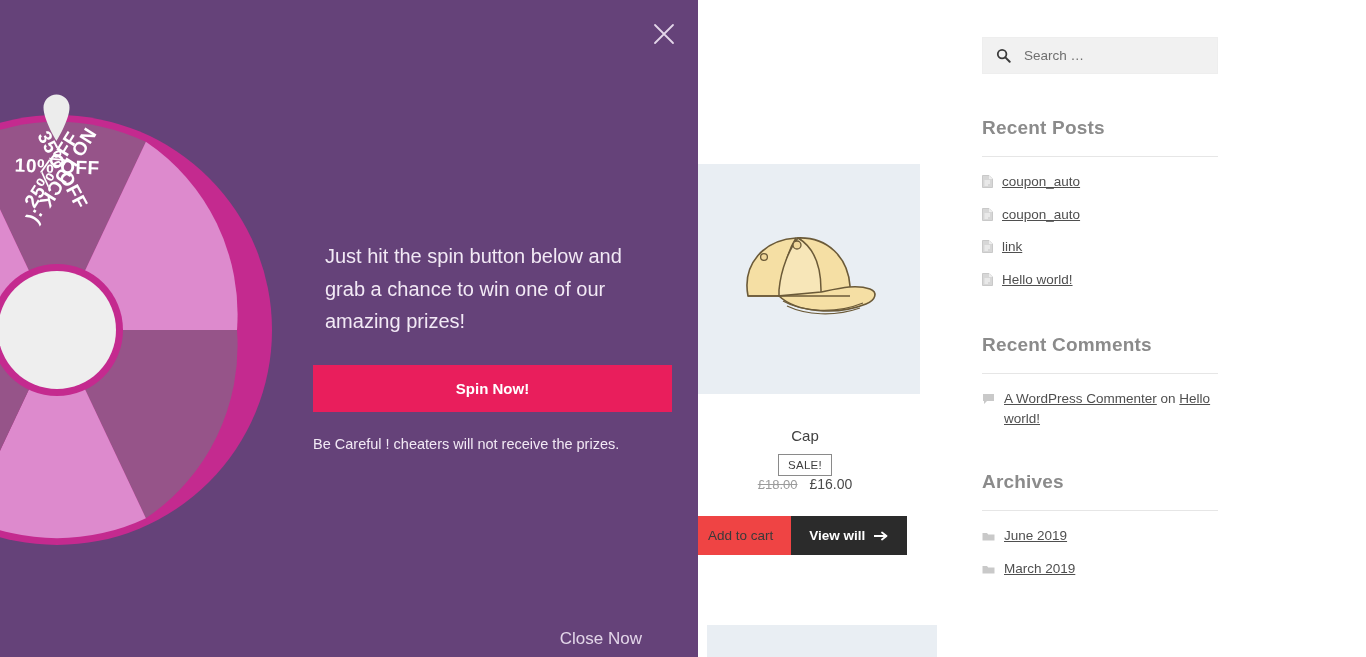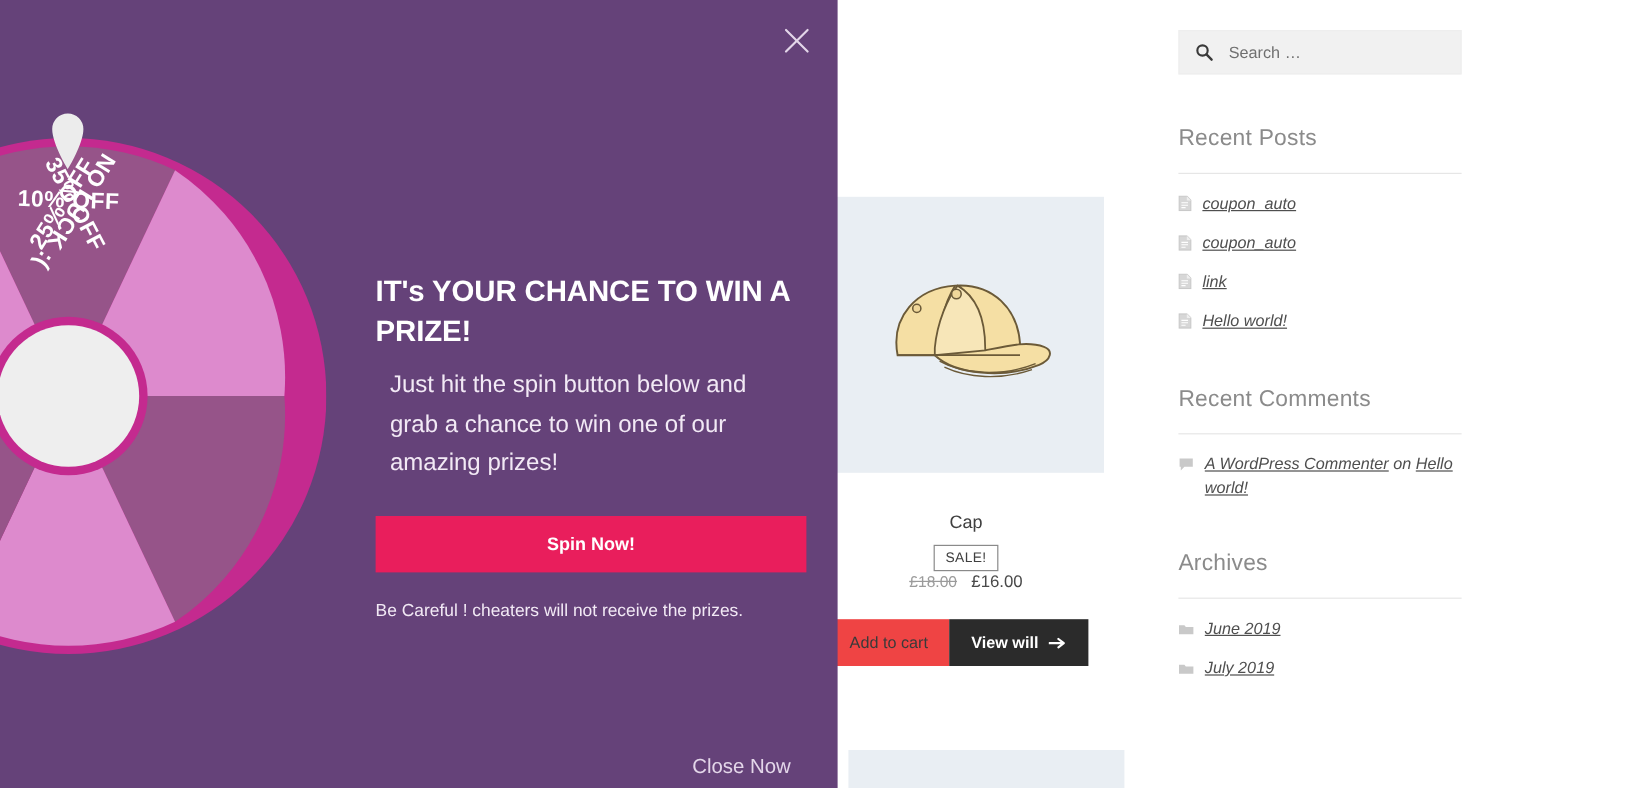--- a/index.html
+++ b/index.html
@@ -102,21 +102,21 @@
     top: 625px;
     width: 230px;
     height: 110px;
     background: #e9eef3;
   }
 
   
   .sidebar {
     position: absolute;
     left: 982px;
-    top: 0;
+    top: 12px;
     width: 236px;
   }
   .search-box {
     position: relative;
     margin-top: 25px;
     background: #f1f1f1;
     height: 37px;
     display: flex;
     align-items: center;
     padding-left: 13px;
@@ -132,29 +132,29 @@
     color: #555;
     width: 180px;
     font-family: "Liberation Sans", sans-serif;
   }
   .search-input::placeholder { color: #6f6f6f; }
 
   .widget { margin-top: 43px; }
   .widget-title {
     font-size: 19px;
     color: #8b8b8b;
-    font-weight: normal;
+    font-weight: bold;
     letter-spacing: 0.2px;
     margin: 0 0 17px 0;
     font-family: "Liberation Sans", sans-serif;
   }
   .widget-sep {
     height: 1px; background: #e6e6e6; width: 100%; margin-bottom: 15px;
   }
-  .widget-list { list-style: none; margin: 0; padding: 0; font-style: italic; }
+  .widget-list { list-style: none; margin: 0; padding: 0; }
   .widget-list li {
     display: flex;
     align-items: flex-start;
     gap: 9px;
     margin-bottom: 11px;
     font-size: 13.5px;
     line-height: 1.45;
     color: #4f4f4f;
   }
   .widget-list a {
@@ -240,21 +240,21 @@
   }
   .modal-warn {
     color: #f2e9f5;
     font-size: 14.5px;
     margin-top: 24px;
     font-family: Liberation Sans, sans-serif;
   }
 
   .close-now {
     position: absolute;
-    right: 39px;
+    right: 56px;
     bottom: 8px;
     color: #e3d6e9;
     font-size: 17px;
     cursor: pointer;
     font-family: "Liberation Sans", sans-serif;
   }
 </style>
 </head>
 <body>
 
@@ -387,21 +387,21 @@
                 </svg>
             </span>
             <a href="#">June 2019</a>
           </li>
           <li>
             <span class="li-icon">
               <svg width="13" height="11" viewBox="0 0 13 11">
                   <path d="M0.5 2 H5 L6.2 3.4 H12.5 V9.5 H0.5 Z" fill="#c9c9c9"></path>
                 </svg>
             </span>
-            <a href="#">July 2019</a>
+            <a href="#">March 2019</a>
           </li>
         </ul>
       </div>
 
     </div>
   </div>
 
   <div class="modal">
 
     <div class="close-x">
@@ -442,21 +442,20 @@
       </svg>
     </div>
 
     <div class="wheel-pointer">
       <svg width="29" height="50" viewBox="0 0 29 50">
         <path d="M14.5 49 C14.5 49 27.5 28 27.5 15.5 A13 13 0 0 0 1.5 15.5 C1.5 28 14.5 49 14.5 49 Z" fill="#ececec"></path>
       </svg>
     </div>
 
     <div class="modal-copy">
-      <h2 class="modal-head">IT's YOUR CHANCE TO WIN A PRIZE!</h2>
       <p class="modal-sub">Just hit the spin button below and grab a chance to win one of our amazing prizes!</p>
       <button class="spin-btn">Spin Now!</button>
       <div class="modal-warn">Be Careful ! cheaters will not receive the prizes.</div>
     </div>
 
     <div class="close-now">Close Now</div>
   </div>
 
 </div>
 

